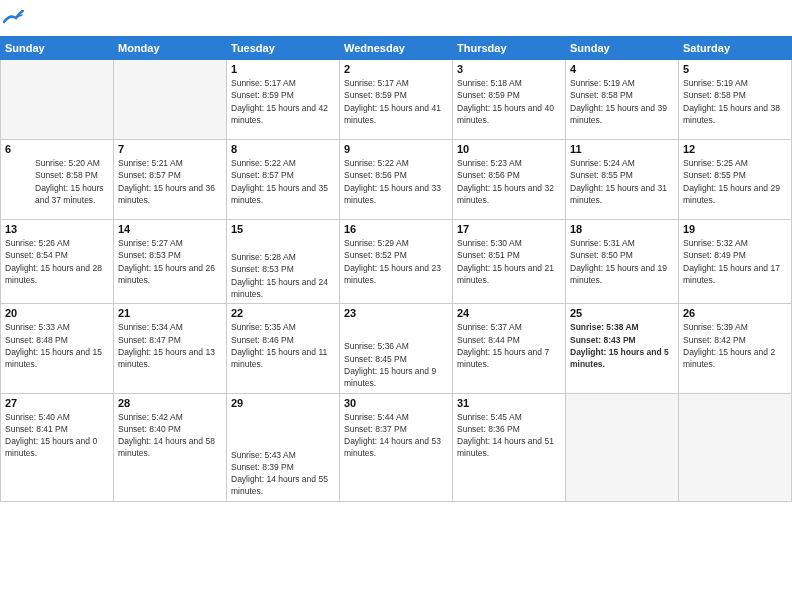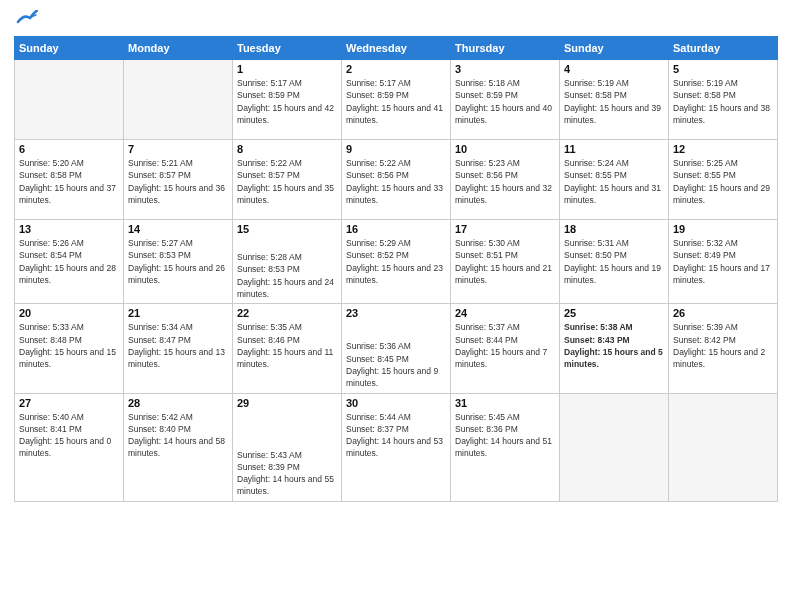--- a/index.html
+++ b/index.html
@@ -7,21 +7,21 @@
       width: 792px;
       height: 612px;
       font-family: Arial, sans-serif;
       background: #fff;
       overflow: hidden;
     }
     .page {
       width: 792px;
       height: 612px;
       background: #fff;
-      padding: 10px 14px;
+      padding: 10px 0;
     }
     .header {
       display: flex;
       justify-content: space-between;
       align-items: flex-start;
       margin-bottom: 8px;
     }
     .logo {
       display: flex;
       flex-direction: column;
@@ -152,21 +152,21 @@
           <td>
             <div class="day-number">5</div>
             <div class="day-info" style="white-space: pre-line;">Sunrise: 5:19 AM
 Sunset: 8:58 PM
 Daylight: 15 hours and 38 minutes.</div>
           </td>
         </tr>
         <tr>
           <td>
             <div class="day-number">6</div>
-            <div class="day-info" style="white-space: pre-line;">Sunrise: 5:20 AM
+            <div class="day-info" style="white-space: pre-line; margin-left: 30px;">Sunrise: 5:20 AM
 Sunset: 8:58 PM
 Daylight: 15 hours and 37 minutes.</div>
           </td>
           <td>
             <div class="day-number">7</div>
             <div class="day-info" style="white-space: pre-line;">Sunrise: 5:21 AM
 Sunset: 8:57 PM
 Daylight: 15 hours and 36 minutes.</div>
           </td>
           <td>

